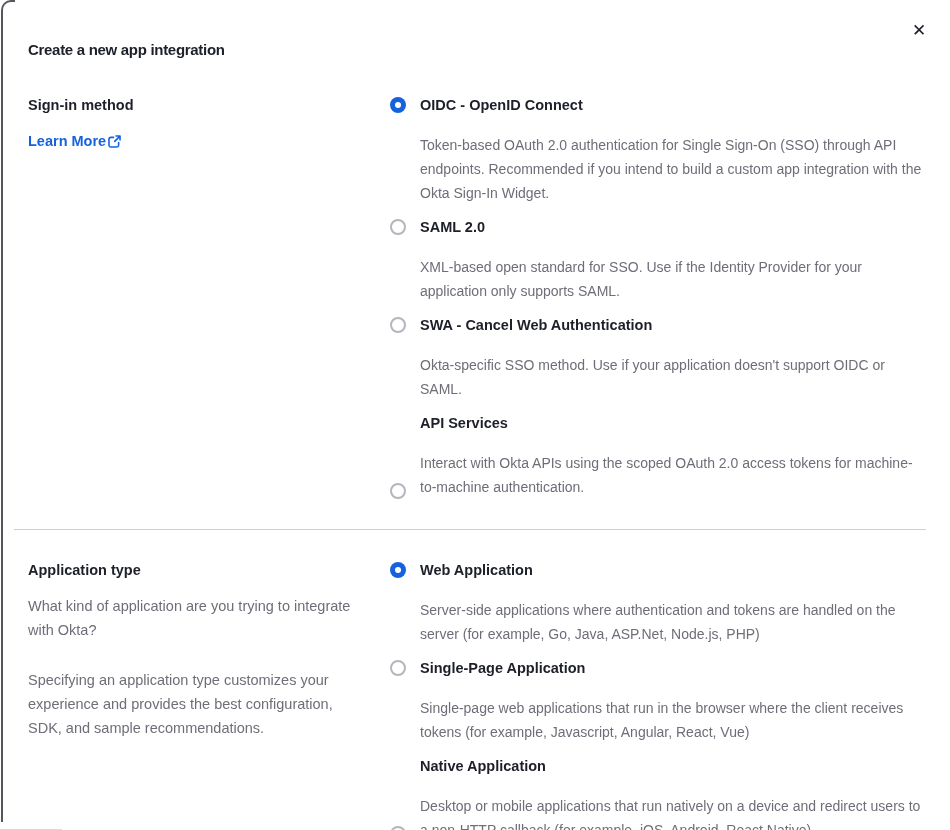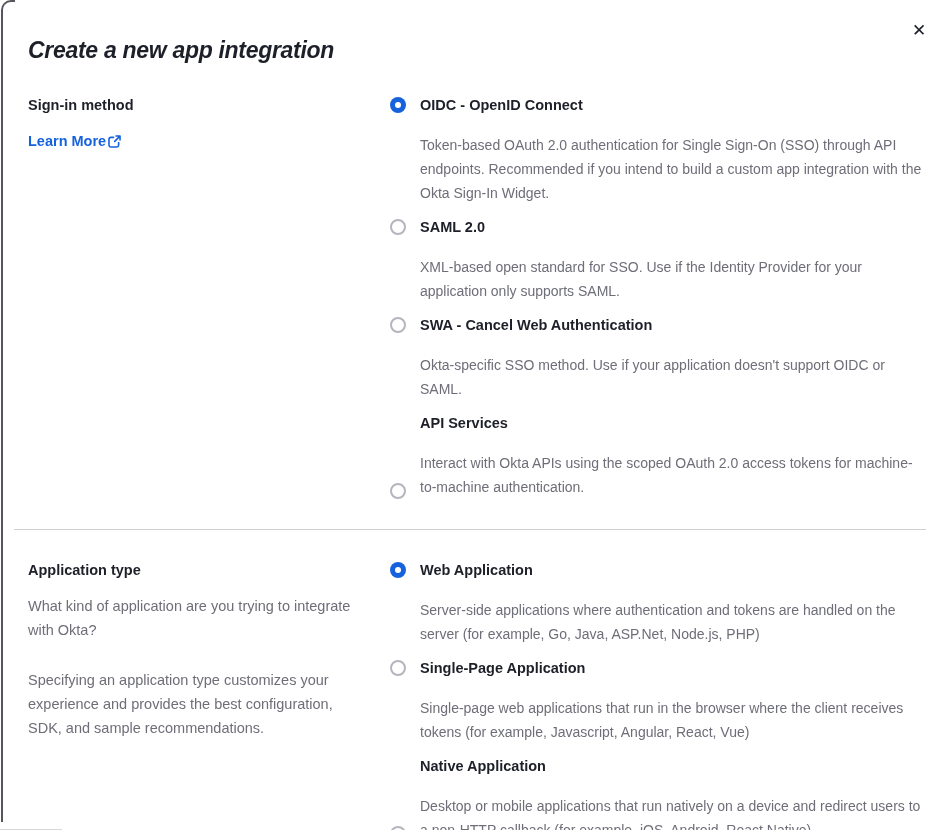--- a/index.html
+++ b/index.html
@@ -36,24 +36,23 @@
     position: absolute; top: 18px; right: 18px;
     width: 26px; height: 26px;
     background: none; border: none; padding: 0;
     font-size: 17px; line-height: 26px; text-align: center;
     color: #1d1f29; cursor: pointer;
     font-family: "Liberation Sans", sans-serif;
   }
 
   h1.dialog-title {
     margin: 0 0 29px 0;
-    font-size: 23px; line-height: 28px;
+    font-size: 15px; line-height: 28px;
     font-weight: 700; letter-spacing: -0.3px;
     color: #1d1f29;
-    font-style: italic;
   }
 
   .section { display: grid; grid-template-columns: 334px 1fr; column-gap: 28px; }
 
   .col-heading {
     font-size: 14.5px; line-height: 24px;
     font-weight: 700; color: #1d1f29;
     margin: 0 0 12px 0;
   }
   .learn-more {

